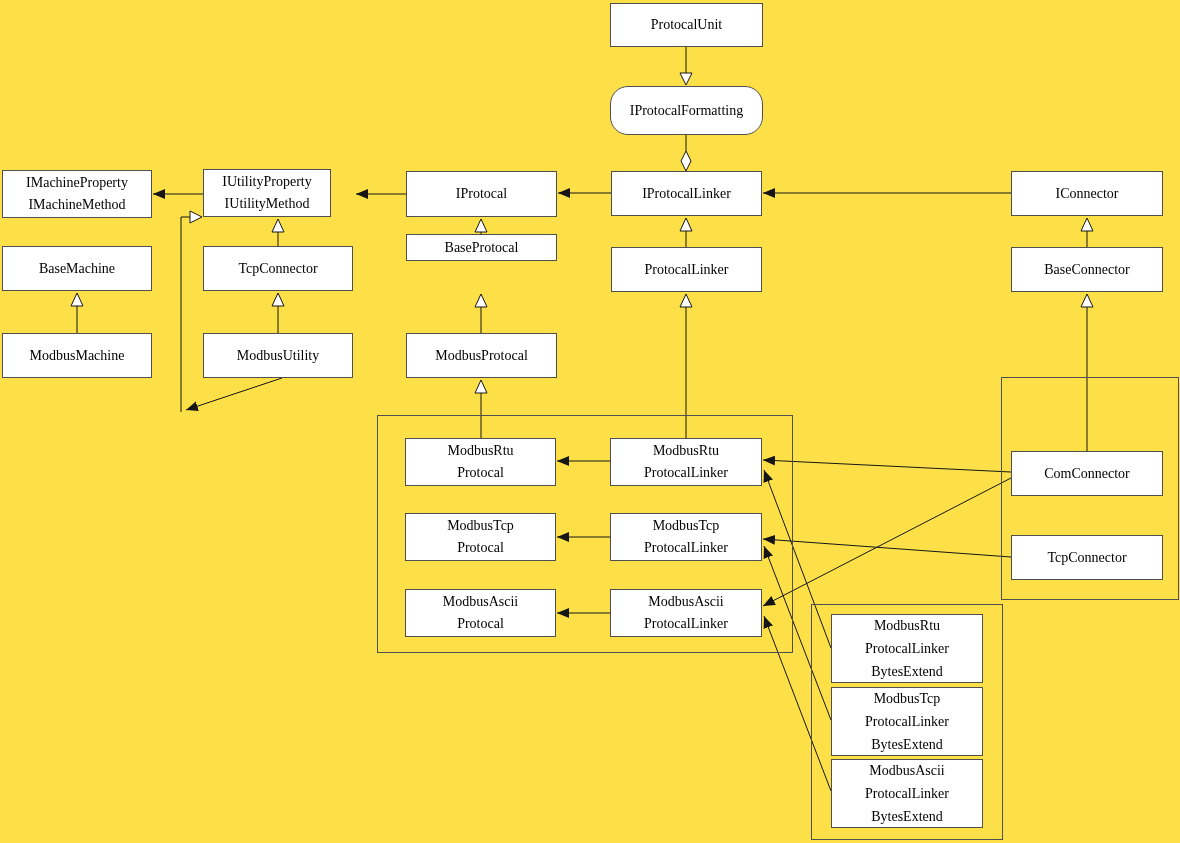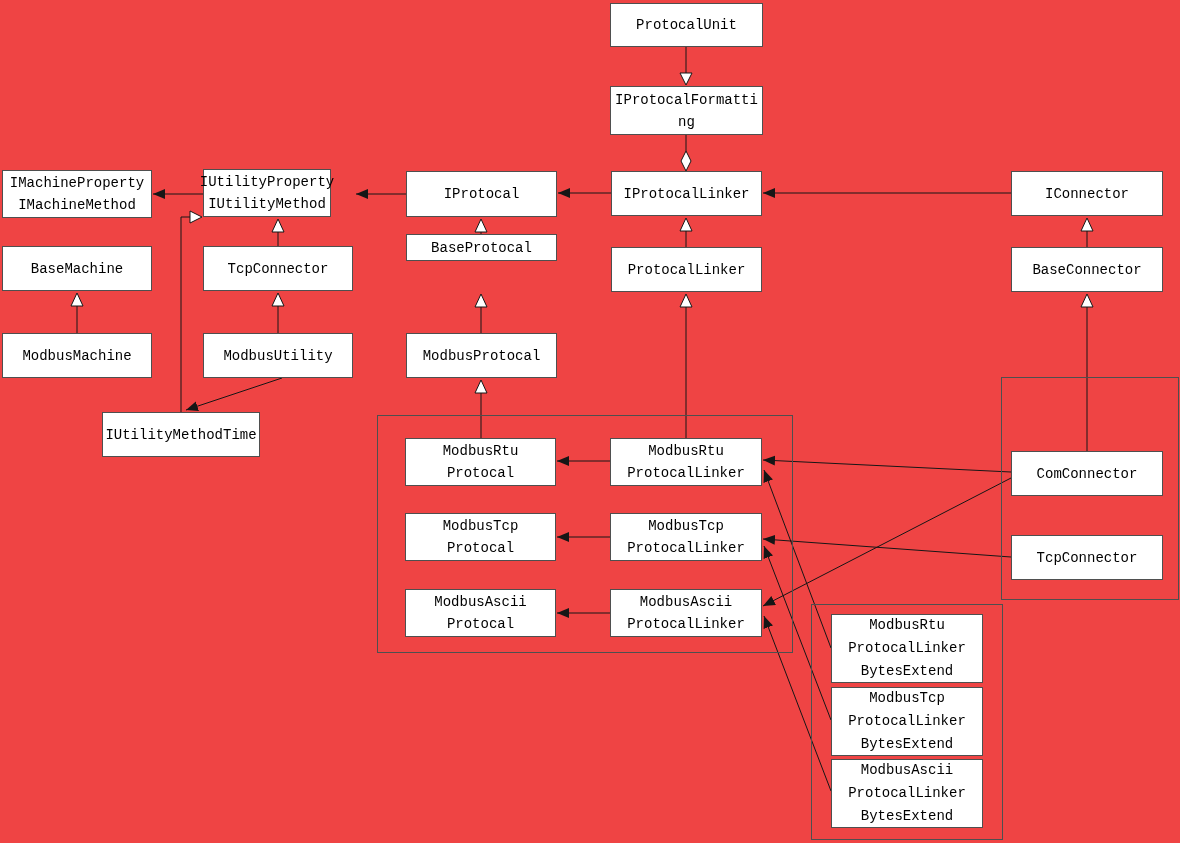--- a/index.html
+++ b/index.html
@@ -1,23 +1,23 @@
 <!DOCTYPE html>
 <html><head>
 <meta charset="utf-8">
 <style>
   html,body{margin:0;padding:0;background:#ffffff;}
-  .stage{position:relative;width:1180px;height:843px;background:#ef4444;
-         font-family:Liberation Mono, monospace;color:#000000;overflow:hidden;}
+  .stage{position:relative;width:1180px;height:843px;background:#fde047;
+         font-family:Liberation Serif, serif;color:#000000;overflow:hidden;}
   .edges{position:absolute;left:0;top:0;}
   .node{position:absolute;box-sizing:border-box;border:1px solid #4f4f4f;background:#ffffff;
         display:flex;align-items:center;justify-content:center;text-align:center;
         font-size:14px;line-height:22px;white-space:pre-line;}
   .node.three{line-height:23px;}
-  .node.wrap{white-space:normal;word-break:break-all;padding:0 3px;}
+  .node.wrap{white-space:normal;word-break:break-all;padding:0 3px;border-radius:18px;}
   .container{position:absolute;box-sizing:border-box;border:1px solid #4f4f4f;background:transparent;}
 </style>
 </head>
 <body>
 
 <div class="stage">
 
   <svg class="edges" width="1180" height="843" viewBox="0 0 1180 843">
     <defs>
       <marker id="af" markerUnits="userSpaceOnUse" markerWidth="16" markerHeight="12" refX="12" refY="5" orient="auto">
@@ -85,21 +85,20 @@
 
   <div class="node" style="left:2px;top:170px;width:150px;height:48px">IMachineProperty
 IMachineMethod</div>
   <div class="node" style="left:2px;top:333px;width:150px;height:45px">ModbusMachine</div>
   <div class="node" style="left:2px;top:246px;width:150px;height:45px">BaseMachine</div>
 
   <div class="node" style="left:203px;top:169px;width:128px;height:48px">IUtilityProperty
 IUtilityMethod</div>
   <div class="node" style="left:203px;top:246px;width:150px;height:45px">TcpConnector</div>
   <div class="node" style="left:203px;top:333px;width:150px;height:45px">ModbusUtility</div>
-  <div class="node" style="left:102px;top:412px;width:158px;height:45px">IUtilityMethodTime</div>
 
   <div class="node" style="left:406px;top:171px;width:151px;height:46px">IProtocal</div>
   <div class="node" style="left:406px;top:234px;width:151px;height:27px">BaseProtocal</div>
   <div class="node" style="left:406px;top:333px;width:151px;height:45px">ModbusProtocal</div>
 
   <div class="node" style="left:1011px;top:171px;width:152px;height:45px">IConnector</div>
   <div class="node" style="left:1011px;top:247px;width:152px;height:45px">BaseConnector</div>
   <div class="node" style="left:1011px;top:451px;width:152px;height:45px">ComConnector</div>
   <div class="node" style="left:1011px;top:535px;width:152px;height:45px">TcpConnector</div>
 

